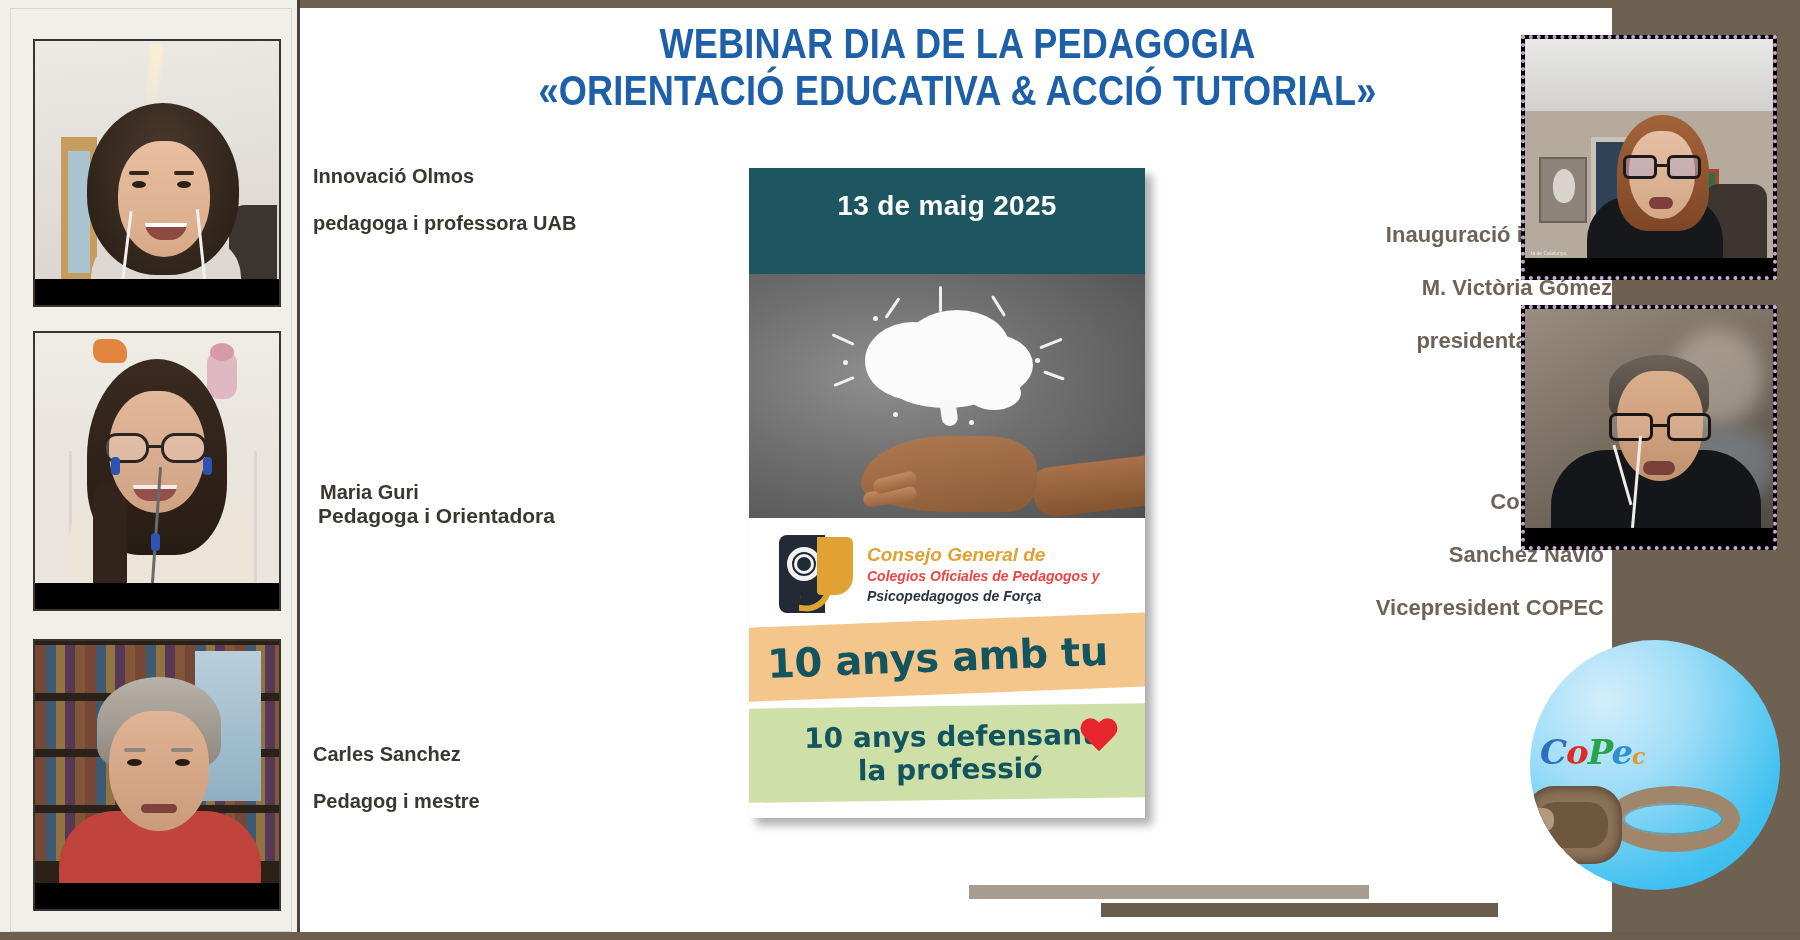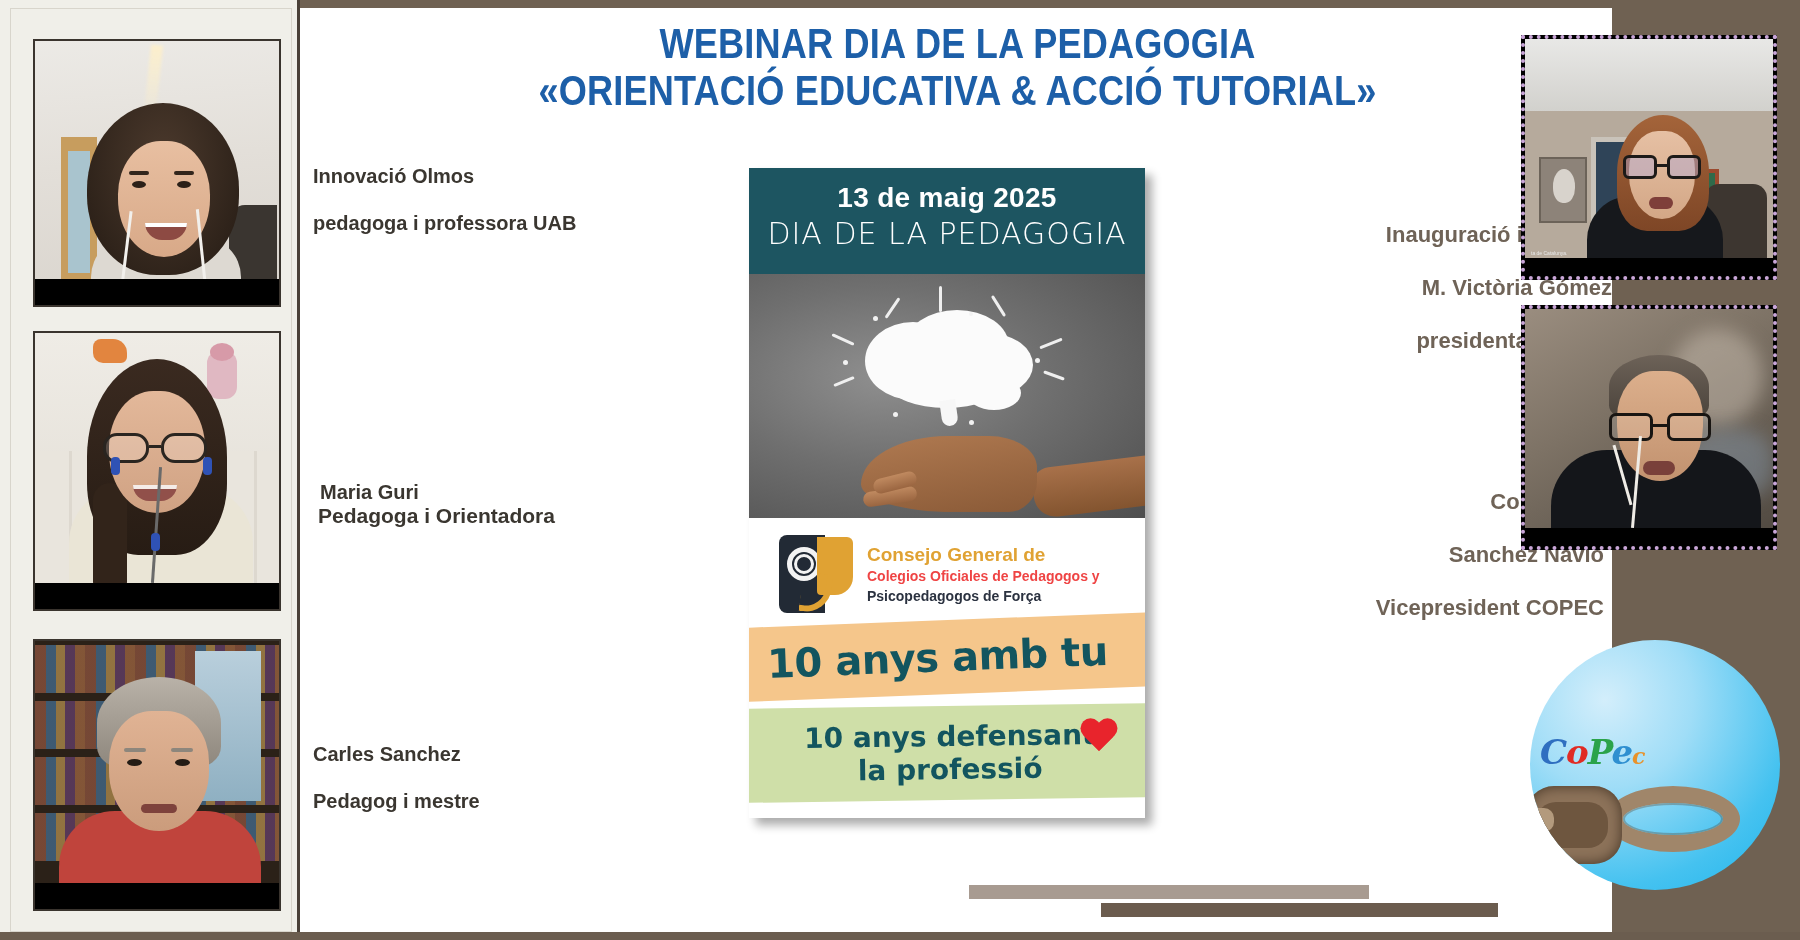--- a/index.html
+++ b/index.html
@@ -197,21 +197,21 @@
     top: 160px; left: 446px;
     width: 396px; height: 650px;
     background: #ffffff;
     box-shadow: 7px 7px 9px rgba(0,0,0,.33);
     overflow: hidden;
   }
   .poster-head {
     position: absolute; top: 0; left: 0; right: 0; height: 106px;
     background: #1d5561; color: #fff; text-align: center;
   }
-  .ph-date { margin-top: 14px; font-size: 28px; font-weight: bold; letter-spacing: .3px; }
+  .ph-date { margin-top: 22px; font-size: 28px; font-weight: bold; letter-spacing: .3px; }
   .ph-sub  { margin-top: 2px; font-size: 30px; font-weight: 300; letter-spacing: 1px;
              font-family: "DejaVu Sans", sans-serif; }
 
   .poster-photo {
     position: absolute; top: 106px; left: 0; right: 0; height: 244px;
     background: radial-gradient(ellipse at 34% 42%, #8f8f8f 0%, #6f6f6f 45%, #4e4e4e 100%);
     overflow: hidden;
   }
   .brain { position:absolute; top:34px; left:108px; width:180px; height:104px; }
   .brain-lobe { position:absolute; background:#fbfbfb; border-radius:50%; }
@@ -281,21 +281,21 @@
   }
   .cge-flag {
     position:absolute; left:38px; top:2px; width:36px; height:58px;
     background:#e0a233; border-radius:0 6px 18px 4px;
   }
   .cge-swoosh {
     position:absolute; left:22px; bottom:0; width:30px; height:40px;
     border-right:6px solid #e0a233; border-bottom:6px solid #e0a233;
     border-radius:0 0 26px 0; transform:rotate(8deg);
   }
-  .cge-text { line-height:1.22; }
+  .cge-text { line-height:1.22;font-style:italic; }
   .cge-l1 { color:#e0a233; font-size:19px; font-weight:bold; }
   .cge-l2 { color:#ef4444; font-size:14px; font-weight:bold; }
   .cge-l3 { color:#2b3240; font-size:14px; font-weight:bold; }
 
   .band-orange {
     position:absolute; top:452px; left:-10px; width:420px; height:74px;
     background:#f5c68b; transform:rotate(-2.2deg);
     display:flex; align-items:center; padding-left:28px;
   }
   .band-orange .btxt {
@@ -539,21 +539,20 @@
     <div class="rspk r2">
       <span>Conducció</span><br>
       <span>Sanchez Navio</span><br>
       <span>Vicepresident COPEC</span>
     </div>
 
     <div class="poster">
 
       <div class="poster-head">
         <div class="ph-date">13 de maig 2025</div>
-        <div class="ph-sub">DIA DE LA PEDAGOGIA</div>
       </div>
 
       <div class="poster-photo">
         <div class="brain">
           <div class="brain-lobe bl1"></div>
           <div class="brain-lobe bl2"></div>
           <div class="brain-lobe bl3"></div>
           <div class="brain-lobe bl4"></div>
           <div class="brain-lobe bl5"></div>
           <div class="stem"></div>

